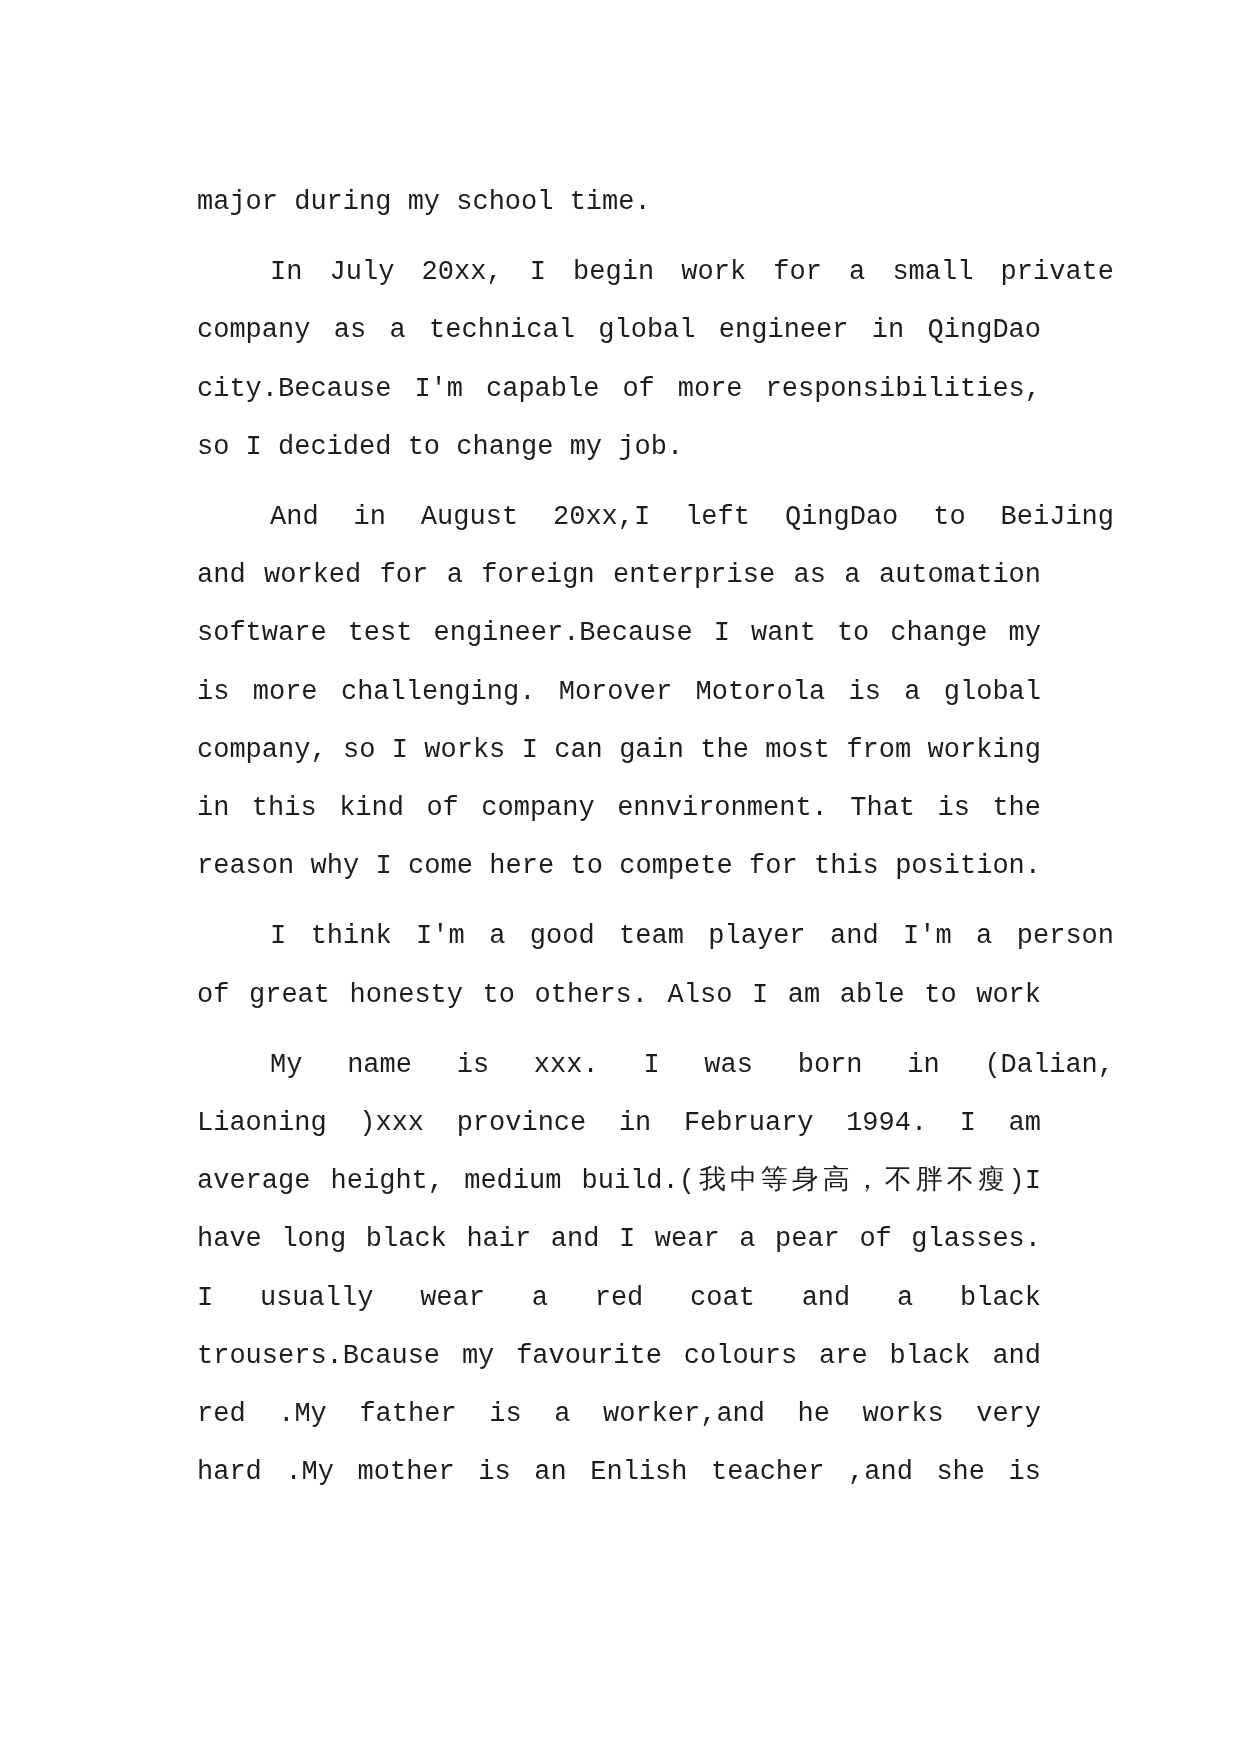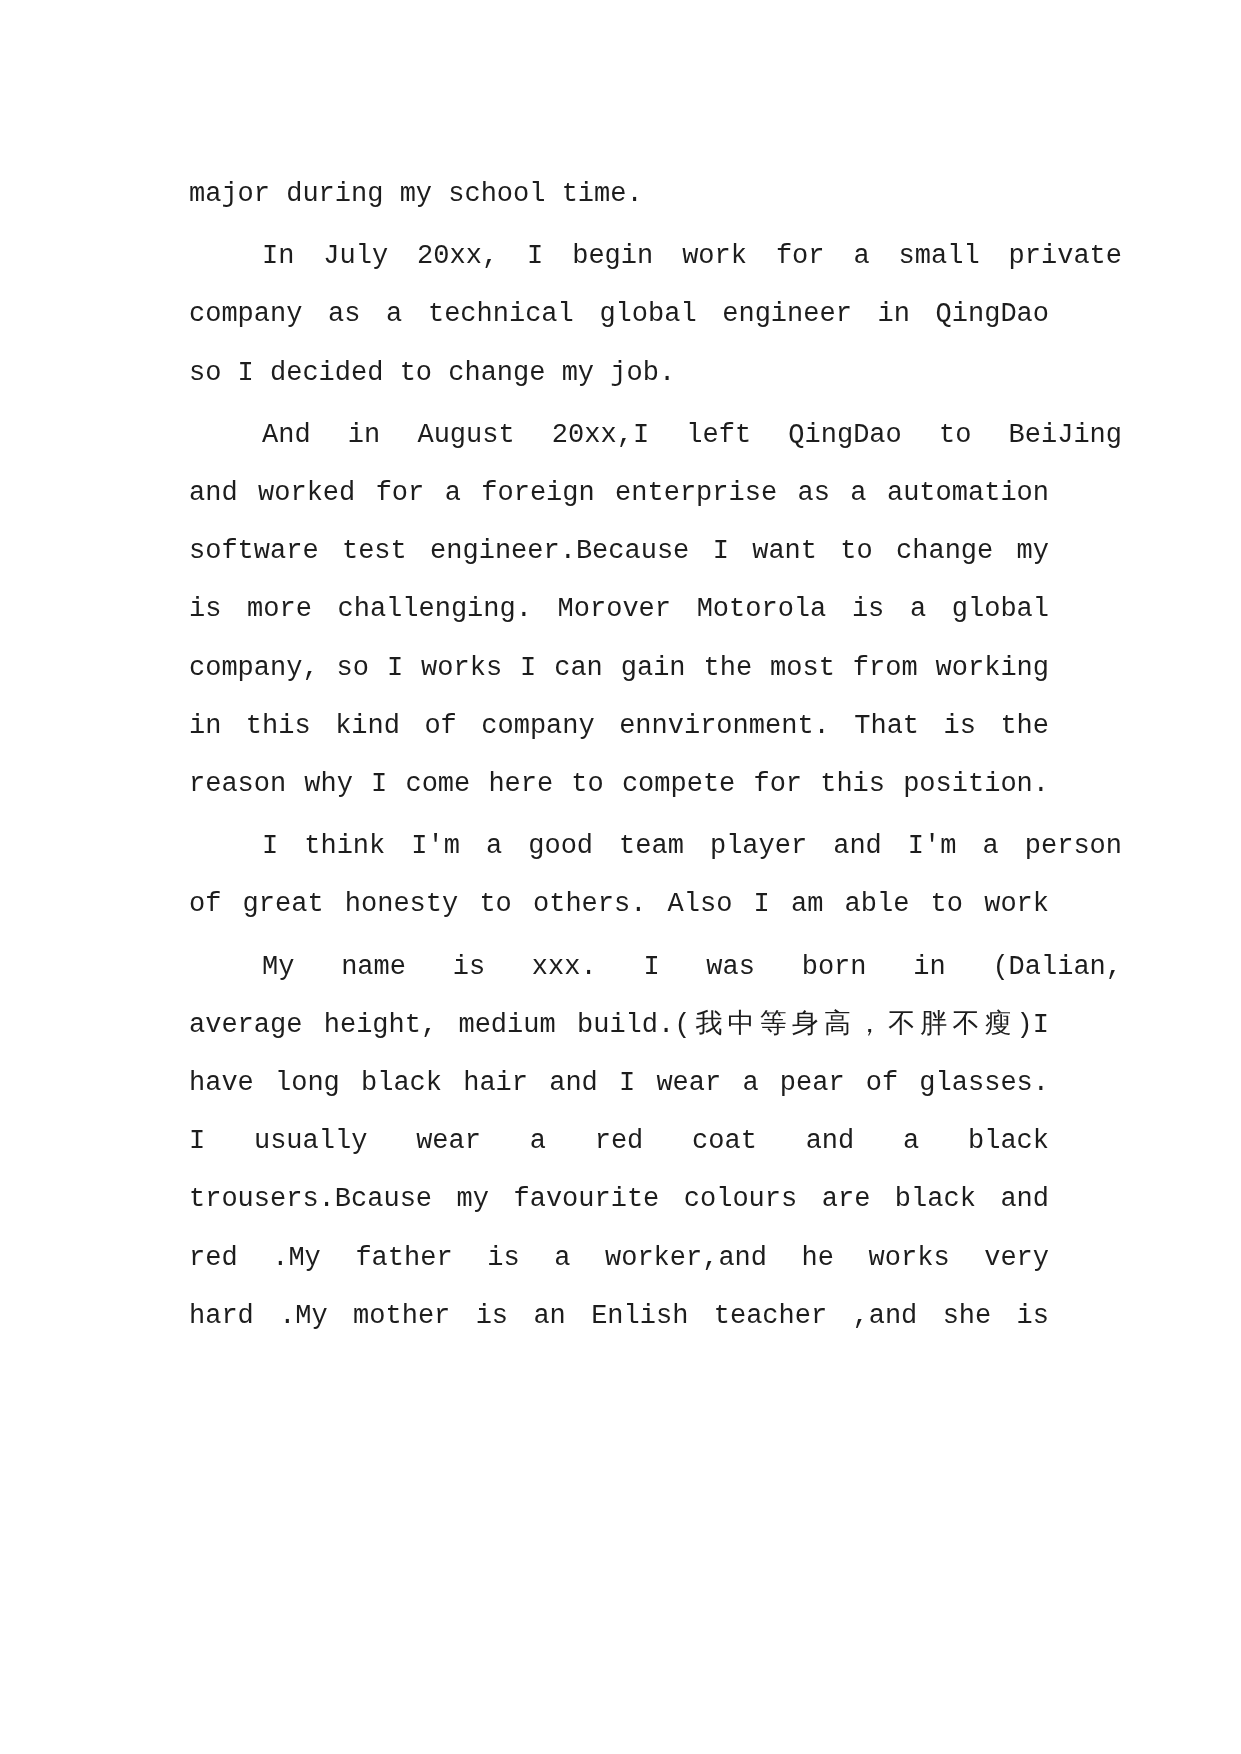--- a/index.html
+++ b/index.html
@@ -18,21 +18,21 @@
     position: absolute;
     left: 185px;
     top: 161px;
     width: 868px;
     font-family: "Liberation Mono", "DejaVu Sans Mono", monospace;
     font-size: 27px;
     line-height: 58.2px;
     color: #1d1d1d;
     -webkit-font-smoothing: antialiased;
   }
-  .para { margin: 4px; padding: 0; }
+  .para { margin: 12px; padding: 0; }
   .line {
     width: 100%;
     text-align: left;
     word-spacing: normal;
   }
   
   .jl {
     text-align: justify;
     text-align-last: justify;
   }
@@ -47,40 +47,42 @@
 <div class="page">
   <div class="textblock">
 
     <div class="para">
       <div class="line">major during my school time.</div>
     </div>
 
     <div class="para">
       <div class="line ind jl">In July 20xx, I begin work for a small private</div>
       <div class="line jl">company as a technical global engineer in QingDao</div>
+      <div class="line jl">city.Because I'm capable of more responsibilities,</div>
       <div class="line">so I decided to change my job.</div>
     </div>
 
     <div class="para">
       <div class="line ind jl">And in August 20xx,I left QingDao to BeiJing</div>
       <div class="line jl">and worked for a foreign enterprise as a automation</div>
       <div class="line jl">software test engineer.Because I want to change my</div>
       <div class="line jl">is more challenging. Morover Motorola is a global</div>
       <div class="line jl">company, so I works I can gain the most from working</div>
       <div class="line jl">in this kind of company ennvironment. That is the</div>
       <div class="line jl">reason why I come here to compete for this position.</div>
     </div>
 
     <div class="para">
       <div class="line ind jl">I think I'm a good team player and I'm a person</div>
       <div class="line jl">of great honesty to others. Also I am able to work</div>
     </div>
 
     <div class="para">
       <div class="line ind jl">My name is xxx. I was born in (Dalian,</div>
+      <div class="line jl">Liaoning )xxx province in February 1994. I am</div>
       <div class="line jl">average height, medium build.(我中等身高，不胖不瘦)I</div>
       <div class="line jl">have long black hair and I wear a pear of glasses.</div>
       <div class="line jl">I usually wear a red coat and a black</div>
       <div class="line jl">trousers.Bcause my favourite colours are black and</div>
       <div class="line jl">red .My father is a worker,and he works very</div>
       <div class="line jl">hard .My mother is an Enlish teacher ,and she is</div>
     </div>
 
   </div>
 </div>

